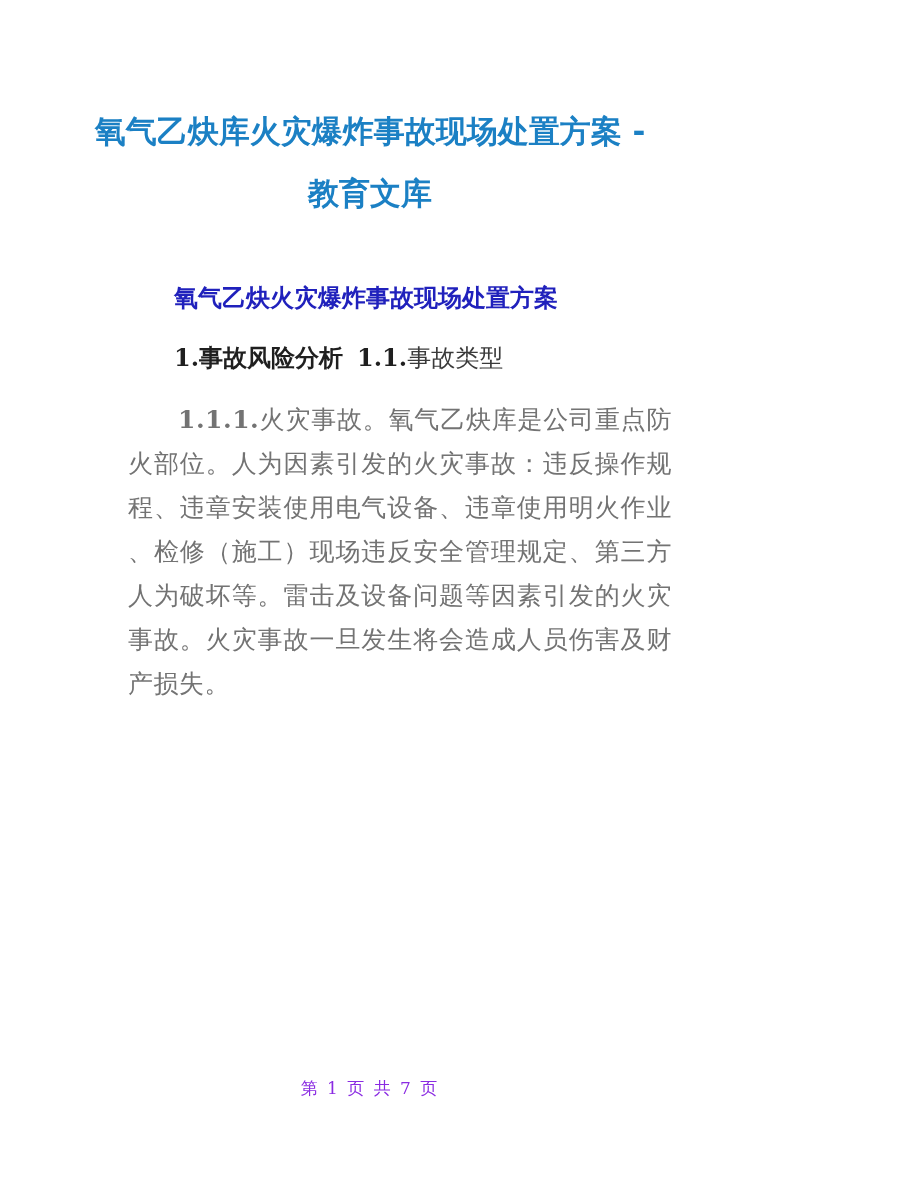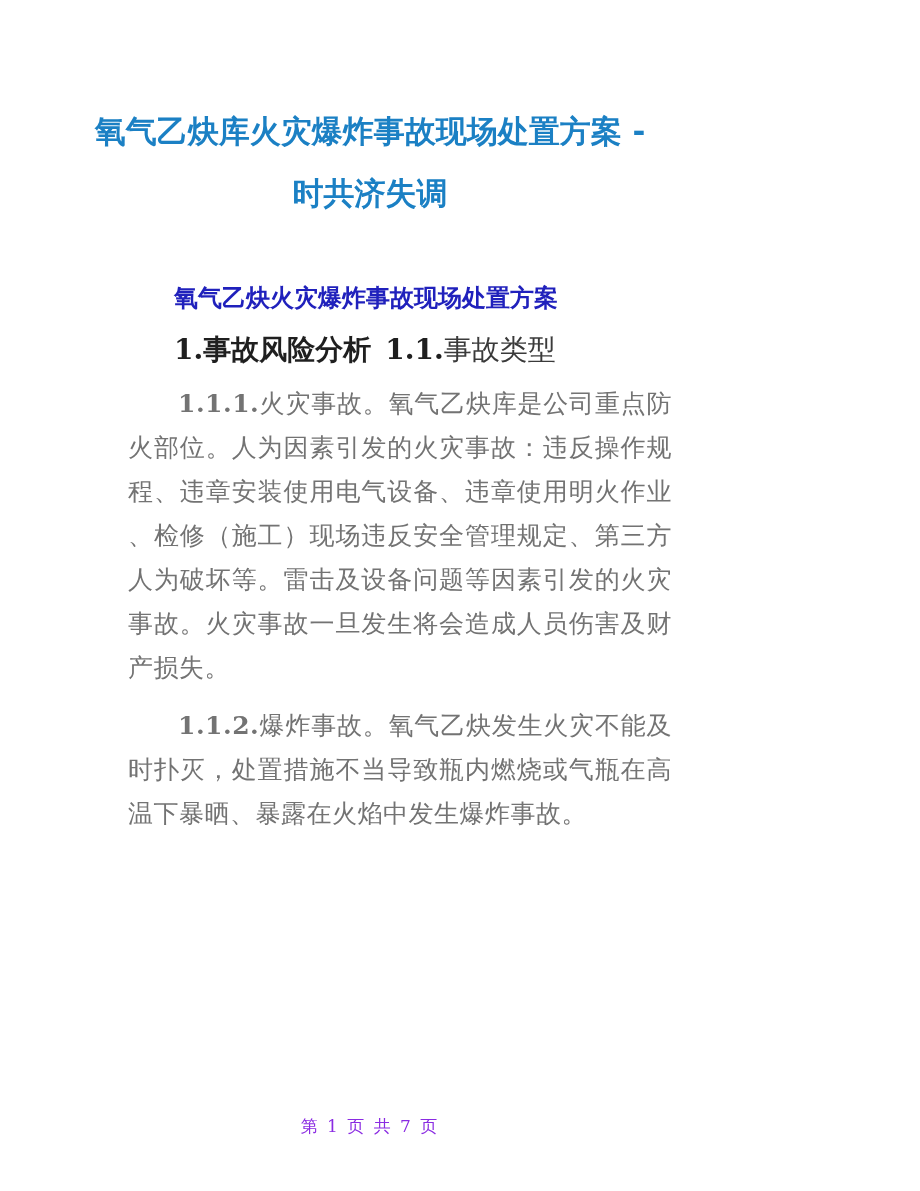--- a/index.html
+++ b/index.html
@@ -38,22 +38,22 @@
     padding-left: 46px;
     font-family: "DejaVu Sans", "Liberation Sans", sans-serif;
     font-weight: bold;
     font-size: 24px;
     line-height: 32px;
     color: #2021bc;
   }
   .section-line {
     margin-top: 22px;
     padding-left: 46px;
-    font-size: 28px;
-    line-height: 28px;
+    font-size: 24px;
+    line-height: 44px;
     color: #1f1f1f;
   }
   .section-line .b {
     font-weight: bold;
   }
   .section-line .num2 {
     font-weight: bold;
     margin-left: 14px;
   }
   .section-line .rest {
@@ -72,57 +72,54 @@
     letter-spacing: 0.5px;
     word-break: break-all;
     line-break: anywhere;
     color: #737373;
   }
   .para-num {
     font-weight: bold;
   }
   .page-footer {
     position: absolute;
-    top: 1114px;
+    top: 1076px;
     left: 0;
     right: 0;
     text-align: center;
     font-size: 17px;
     line-height: 24px;
     letter-spacing: 2px;
     color: #8a2be2;
   }
 </style>
 </head>
 <body>
 
 <div class="page">
 
   <h1 class="doc-title">
     <span class="t-line">氧气乙炔库火灾爆炸事故现场处置方案 -</span>
-    <span class="t-line">时共济失调</span>
+    <span class="t-line">教育文库</span>
   </h1>
 
   <div class="content">
 
     <h2 class="heading">氧气乙炔火灾爆炸事故现场处置方案</h2>
 
     <div class="section-line">
       <span class="b">1.事故风险分析</span><span class="num2">1.1.</span><span class="rest">事故类型</span>
     </div>
 
     <div class="body-text">
 
       <p class="body-para">
         <span class="para-num">1.1.1.</span><span>火灾事故。氧气乙炔库是公司重点防火部位。人为因素引发的火灾事故：违反操作规程、违章安装使用电气设备、违章使用明火作业、检修（施工）现场违反安全管理规定、第三方人为破坏等。雷击及设备问题等因素引发的火灾事故。火灾事故一旦发生将会造成人员伤害及财产损失。</span>
       </p>
 
-      <p class="body-para">
-        <span class="para-num">1.1.2.</span><span>爆炸事故。氧气乙炔发生火灾不能及时扑灭，处置措施不当导致瓶内燃烧或气瓶在高温下暴晒、暴露在火焰中发生爆炸事故。</span>
-      </p>
 
 
     </div>
   </div>
 
   <div class="page-footer">第 1 页 共 7 页</div>
 
 </div>
 
 </body></html>

